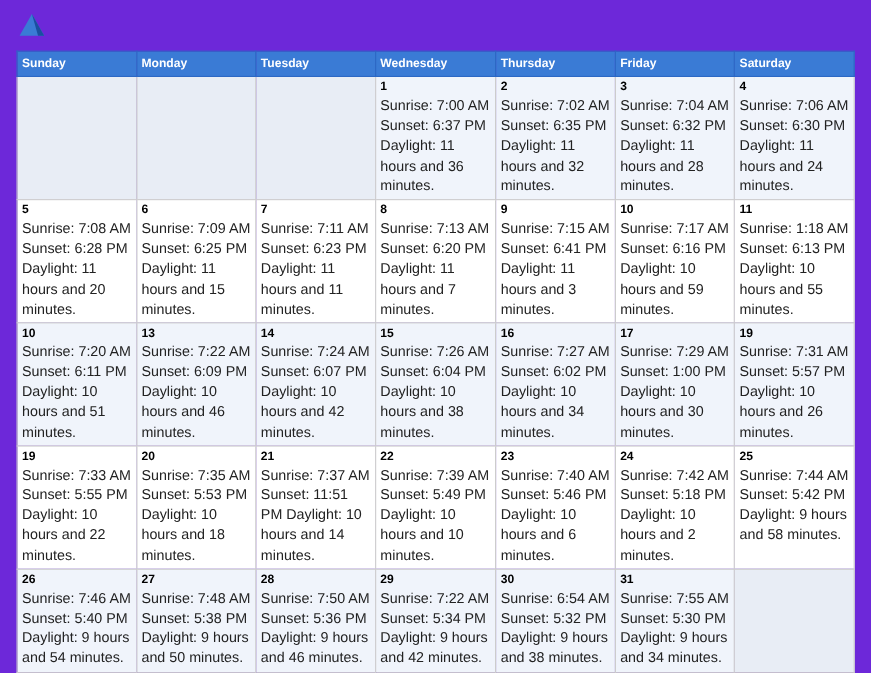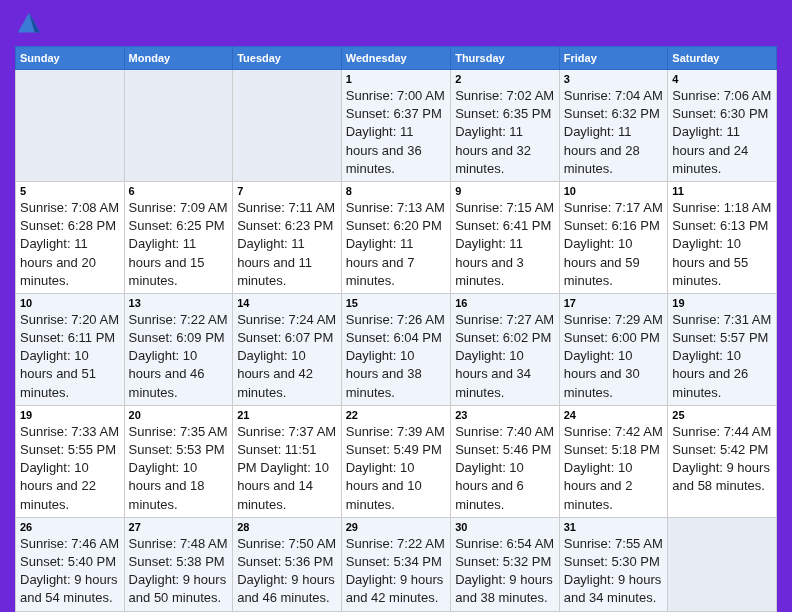--- a/index.html
+++ b/index.html
@@ -245,21 +245,21 @@
           <td>
             <span class="day-num">16</span>
             <div class="day-info">Sunrise: 7:27 AM
 Sunset: 6:02 PM
 Daylight: 10 hours
 and 34 minutes.</div>
           </td>
           <td>
             <span class="day-num">17</span>
             <div class="day-info">Sunrise: 7:29 AM
-Sunset: 6:00 PM
+Sunset: 1:00 PM
 Daylight: 10 hours
 and 30 minutes.</div>
           </td>
           <td>
             <span class="day-num">19</span>
             <div class="day-info">Sunrise: 7:31 AM
 Sunset: 5:57 PM
 Daylight: 10 hours
 and 26 minutes.</div>
           </td>

